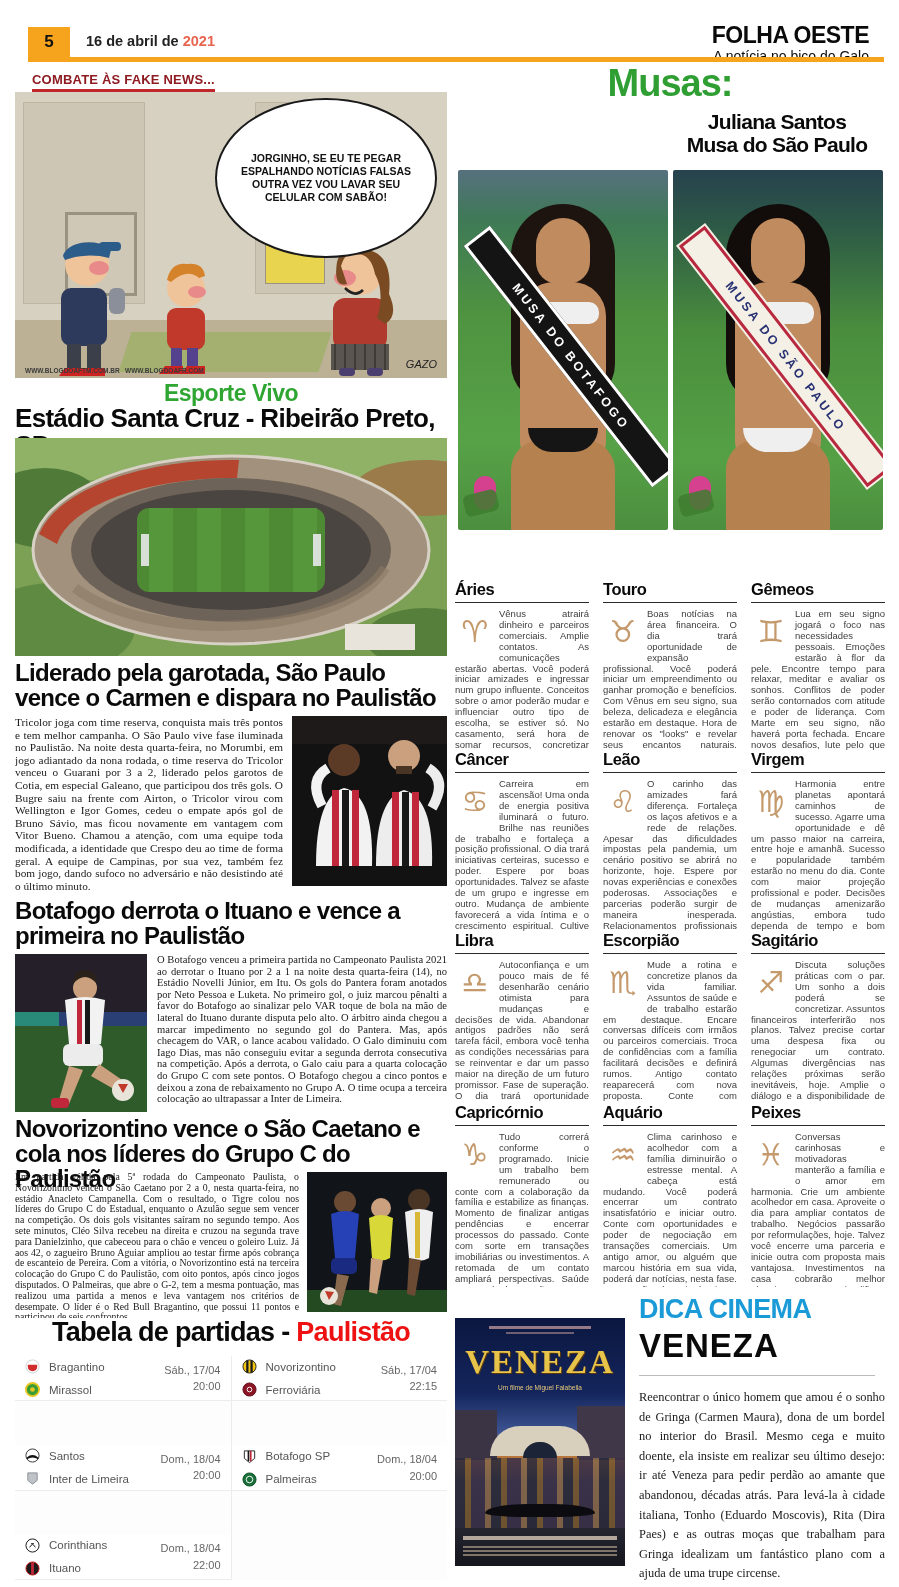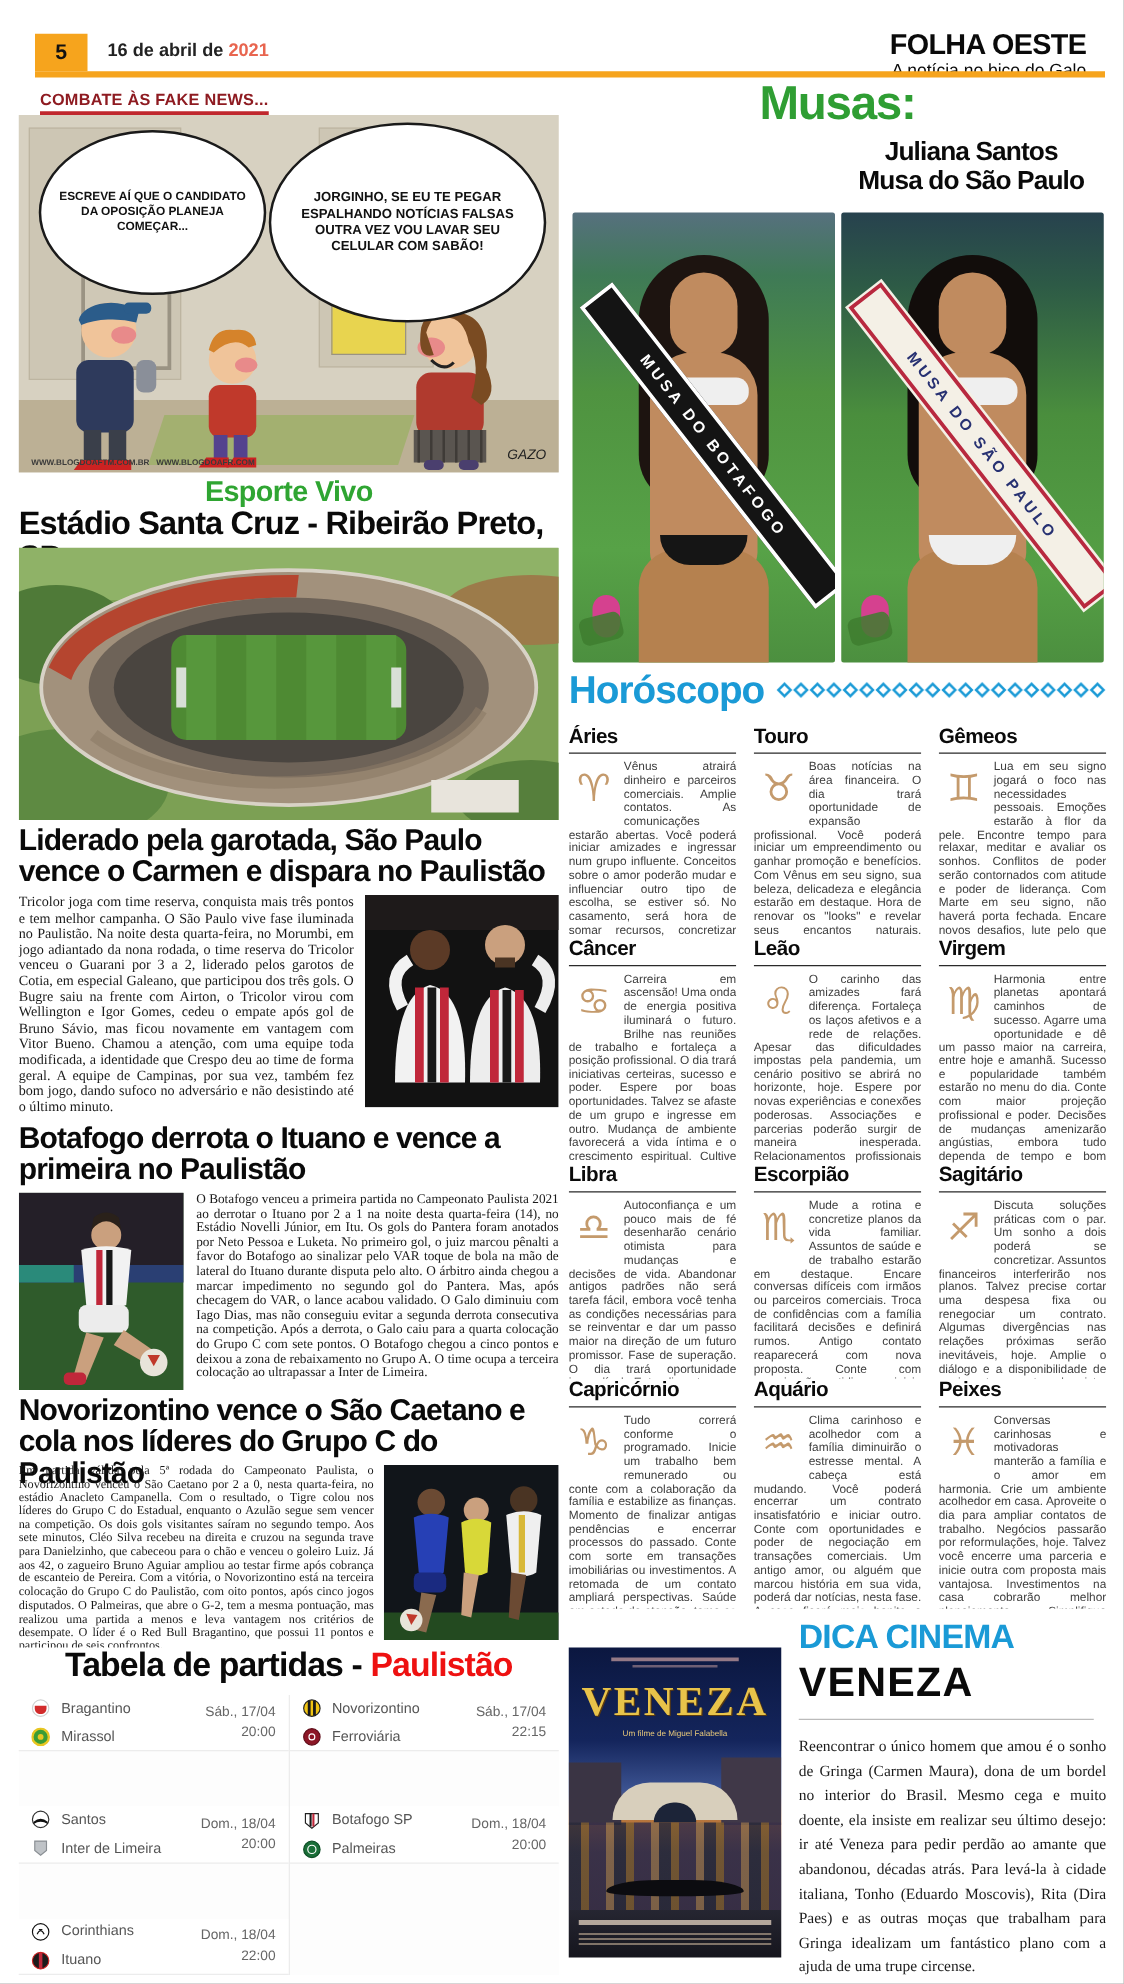--- a/index.html
+++ b/index.html
@@ -209,21 +209,20 @@
         <rect x="324" y="276" width="16" height="8" rx="4" fill="#4a3f6e"></rect>
         <rect x="352" y="276" width="16" height="8" rx="4" fill="#4a3f6e"></rect>
         <circle cx="345" cy="180" r="23" fill="#f0c49a"></circle>
         <ellipse cx="330" cy="186" rx="11" ry="8" fill="#e88a8a"></ellipse>
         <path d="M352 158 q26 4 22 44 q10 22 -4 30 l-8 -6 q8 -26 -2 -44 q-4 -20 -18 -20 z" fill="#7a4b22"></path>
         <path d="M350 160 q-18 -6 -24 14 l6 18 q-14 4 -10 -22 q4 -16 28 -14 z" fill="#7a4b22"></path>
         <path d="M330 196 q10 10 18 2" stroke="#222" stroke-width="2.5" fill="none"></path>
       </g>
     </svg>
 
-    <div class="bubble bubble1">ESCREVE AÍ QUE O CANDIDATO DA OPOSIÇÃO PLANEJA COMEÇAR...</div>
     <div class="bubble bubble2">JORGINHO, SE EU TE PEGAR ESPALHANDO NOTÍCIAS FALSAS OUTRA VEZ VOU LAVAR SEU CELULAR COM SABÃO!</div>
     <div class="comic-sites">
       <span>WWW.BLOGDOAFTM.COM.BR</span>&nbsp;&nbsp;
       <span>WWW.BLOGDOAFR.COM</span>
     </div>
     <div class="comic-sign">GAZO</div>
   </div>
 
   <div class="abs kicker-esporte">Esporte Vivo</div>
   <div class="abs stadium-headline hl">Estádio Santa Cruz - Ribeirão Preto, SP</div>
@@ -473,31 +472,20 @@
     <div class="legs"></div>
     <div class="bikini-top"></div>
     <div class="bikini-bot"></div>
     <div class="sash">MUSA DO SÃO PAULO</div>
     <div class="watermark">
         <div class="wm1"></div>
         <div class="wm2"></div>
       </div>
   </div>
 
-  <div class="abs horoscope-head">
-    <span class="horoscope-title">Horóscopo</span>
-    <svg class="diamonds" width="268" height="14" viewBox="0 0 268 14">
-      <defs>
-          <pattern id="dia" width="13.4" height="14" patternUnits="userSpaceOnUse">
-        <rect x="3.2" y="3.5" width="7" height="7" fill="none" stroke="#1a9ad6" stroke-width="2" transform="rotate(45 6.7 7)"></rect>
-      </pattern>
-        </defs>
-      <rect width="268" height="14" fill="url(#dia)"></rect>
-    </svg>
-  </div>
 
   <div class="abs hgrid">
     <div class="sign">
       <h3>Áries</h3>
         <div class="sign-rule"></div>
       <p class="sign-text"><span class="zicon">♈</span><span>Vênus atrairá dinheiro e parceiros comerciais. Amplie contatos. As comunicações estarão abertas. Você poderá iniciar amizades e ingressar num grupo influente. Conceitos sobre o amor poderão mudar e influenciar outro tipo de escolha, se estiver só. No casamento, será hora de somar recursos, concretizar planos e mudar o futuro. Bom momento para começar um curso on-line.</span></p>
     </div>
     <div class="sign">
       <h3>Touro</h3>
         <div class="sign-rule"></div>

